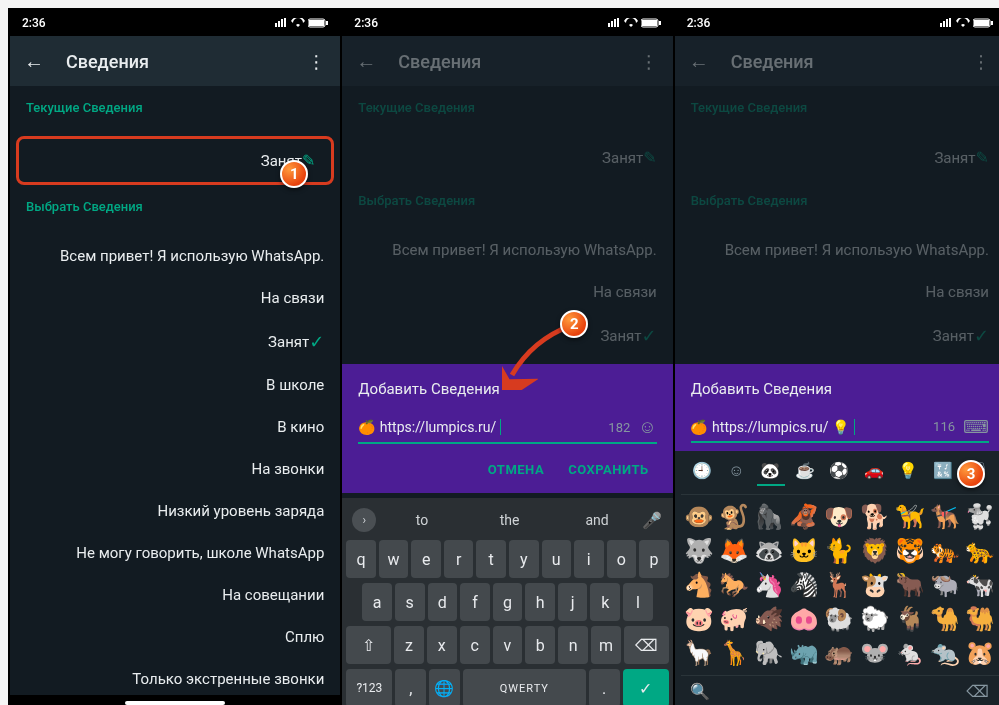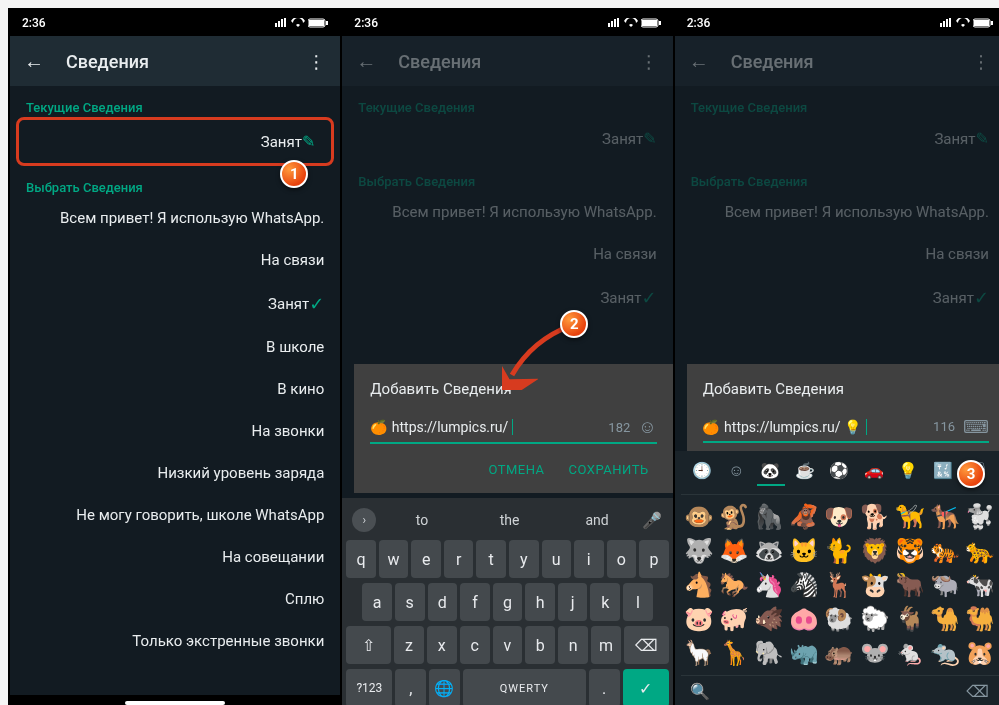--- a/index.html
+++ b/index.html
@@ -6,35 +6,35 @@
 body { background:#f5f5f5; padding:8px; }
 .outer { border:2px solid #000; width:999px; height:705px; background:#000; display:flex; gap:2px; position:relative; }
 .phone { flex:1; background:#121b22; display:flex; flex-direction:column; position:relative; overflow:hidden; }
 .statusbar { height:26px; background:#000000; color:#fff; display:flex; align-items:center; justify-content:space-between; padding:0 12px; font-size:12px; font-weight:500; }
 .status-icons { display:flex; gap:3px; align-items:center; }
 .appbar { height:50px; background:#1f2c34; display:flex; align-items:center; padding:0 8px; color:#e9edef; }
 .back { width:32px; height:32px; display:flex; align-items:center; justify-content:center; font-size:20px; }
 .title { font-size:18px; font-weight:500; flex:1; margin-left:16px; }
 .menu { width:32px; height:32px; display:flex; align-items:center; justify-content:center; font-size:18px; }
 .content { flex:1; overflow:hidden; position:relative; }
-.section-hdr { color:#00a884; font-size:13px; font-weight:500; padding:14px 16px 2px; }
+.section-hdr { color:#00a884; font-size:13px; font-weight:500; padding:14px 16px 21px; }
 .section-hdr.dim, .row.dim { opacity:0.32; }
 .row { padding:12px 16px; color:#e9edef; font-size:15px; display:flex; align-items:center; justify-content:flex-end; }
 .row .edit { color:#00a884; font-size:16px; }
 .row .check { color:#00a884; font-size:18px; }
 .highlight-box { border:3px solid #d73b1f; border-radius:8px; margin:0 6px; position:relative; }
-.dialog { position:absolute; left:12px; right:0; background:#404040; padding:16px 16px 8px; }
+.dialog { position:absolute; left:0; right:0; background:#4c1d95; padding:16px 16px 8px; }
 .dialog-title { color:#e9edef; font-size:15px; margin-bottom:18px; }
 .input-line { display:flex; align-items:center; gap:8px; border-bottom:2px solid #00a884; padding-bottom:4px; }
 .input-text { flex:1; color:#e9edef; font-size:14px; display:flex; align-items:center; gap:4px; }
 .cursor { display:inline-block; width:1px; height:16px; background:#00a884; }
 .counter { color:#8696a0; font-size:13px; }
 .emoji-btn { color:#8696a0; font-size:18px; }
 .dialog-actions { display:flex; justify-content:flex-end; gap:24px; padding:18px 8px 8px; }
-.dlg-btn { color:#00a884; font-size:13px; font-weight:400; letter-spacing:0.5px; }
+.dlg-btn { color:#00a884; font-size:13px; font-weight:700; letter-spacing:0.5px; }
 .highlight-save { border:3px solid #d73b1f; border-radius:8px; padding:4px 8px; margin:-4px -8px; }
 .keyboard { position:absolute; bottom:0; left:0; right:0; background:#2a2f33; padding:6px 4px 4px; }
 .kb-sug { display:flex; align-items:center; gap:4px; padding:4px 6px 8px; color:#cfd3d6; font-size:14px; }
 .kb-sug .chev { width:24px; height:24px; border-radius:50%; background:#4a4f53; display:flex; align-items:center; justify-content:center; font-size:12px; }
 .kb-sug .sug { flex:1; text-align:center; }
 .kb-sug .mic { font-size:16px; }
 .kb-row { display:flex; gap:3px; margin-bottom:5px; justify-content:center; }
 .key { flex:1; height:38px; background:#44494d; border-radius:4px; display:flex; align-items:center; justify-content:center; color:#e8eaed; font-size:16px; min-width:0; }
 .key.wide { flex:1.5; }
 .key.space { flex:4; font-size:11px; letter-spacing:1px; }

